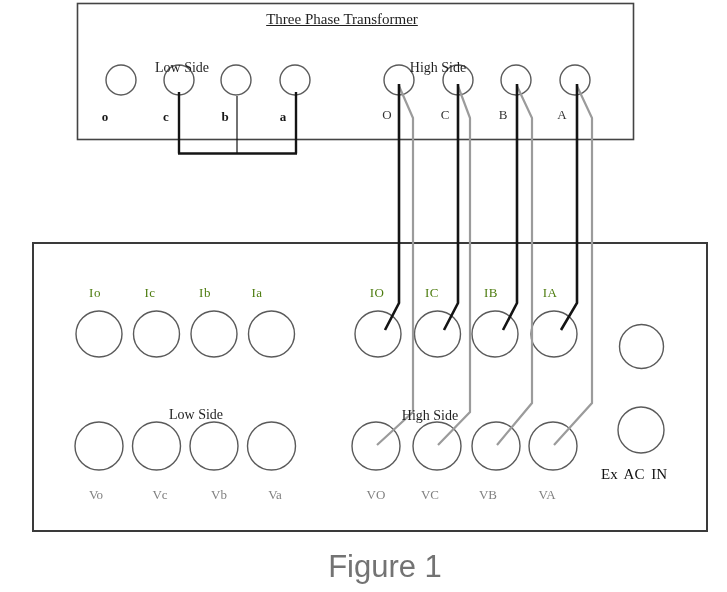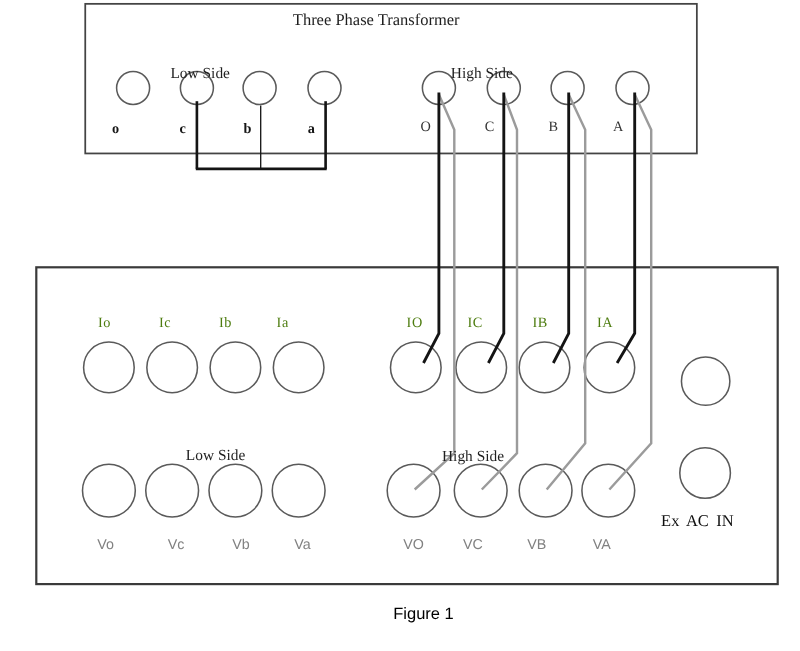--- a/index.html
+++ b/index.html
@@ -1,28 +1,28 @@
 <!DOCTYPE html>
 <html><head>
 <meta charset="utf-8">
 <style>
   html,body{margin:0;padding:0;background:#ffffff;}
   #stage{position:relative;width:727px;height:592px;background:#ffffff;overflow:hidden;
          font-family:"Liberation Serif", serif;}
   svg{position:absolute;left:0;top:0;}
   .lbl{position:absolute;transform:translateX(-50%);white-space:nowrap;line-height:1;
        color:#1f1f1f;}
-  .serif15{font-size:15px;}
+  .serif15{font-size:15px;text-decoration:underline;}
   .serif14{font-size:14px;margin-top:24px;}
   .serif13{font-size:13px;color:#343434;}
   .serif13b{font-size:13px;font-weight:bold;color:#161616;}
   .iLbl{font-size:13px;color:#4d7c0f;letter-spacing:.5px;}
-  .vLbl{font-family:Liberation Sans, sans-serif;font-size:13px;color:#818181;}
+  .vLbl{font-family:Liberation Serif, serif;font-size:13px;color:#818181;}
   .exLbl{font-size:15px;word-spacing:3px;color:#101010;}
-  .caption{font-family:"Liberation Sans", sans-serif;font-size:15px;color:#000000;}
+  .caption{font-family:"Liberation Sans", sans-serif;font-size:31px;color:#737373;}
 </style>
 </head>
 <body>
 
 <div id="stage">
 
   <svg width="727" height="592" viewBox="0 0 727 592">
 
     <rect x="77.5" y="3.5" width="556" height="136" fill="#ffffff" stroke="#444444" stroke-width="1.6"></rect>
     <rect x="33" y="243" width="674" height="288" fill="#ffffff" stroke="#3a3a3a" stroke-width="2"></rect>

